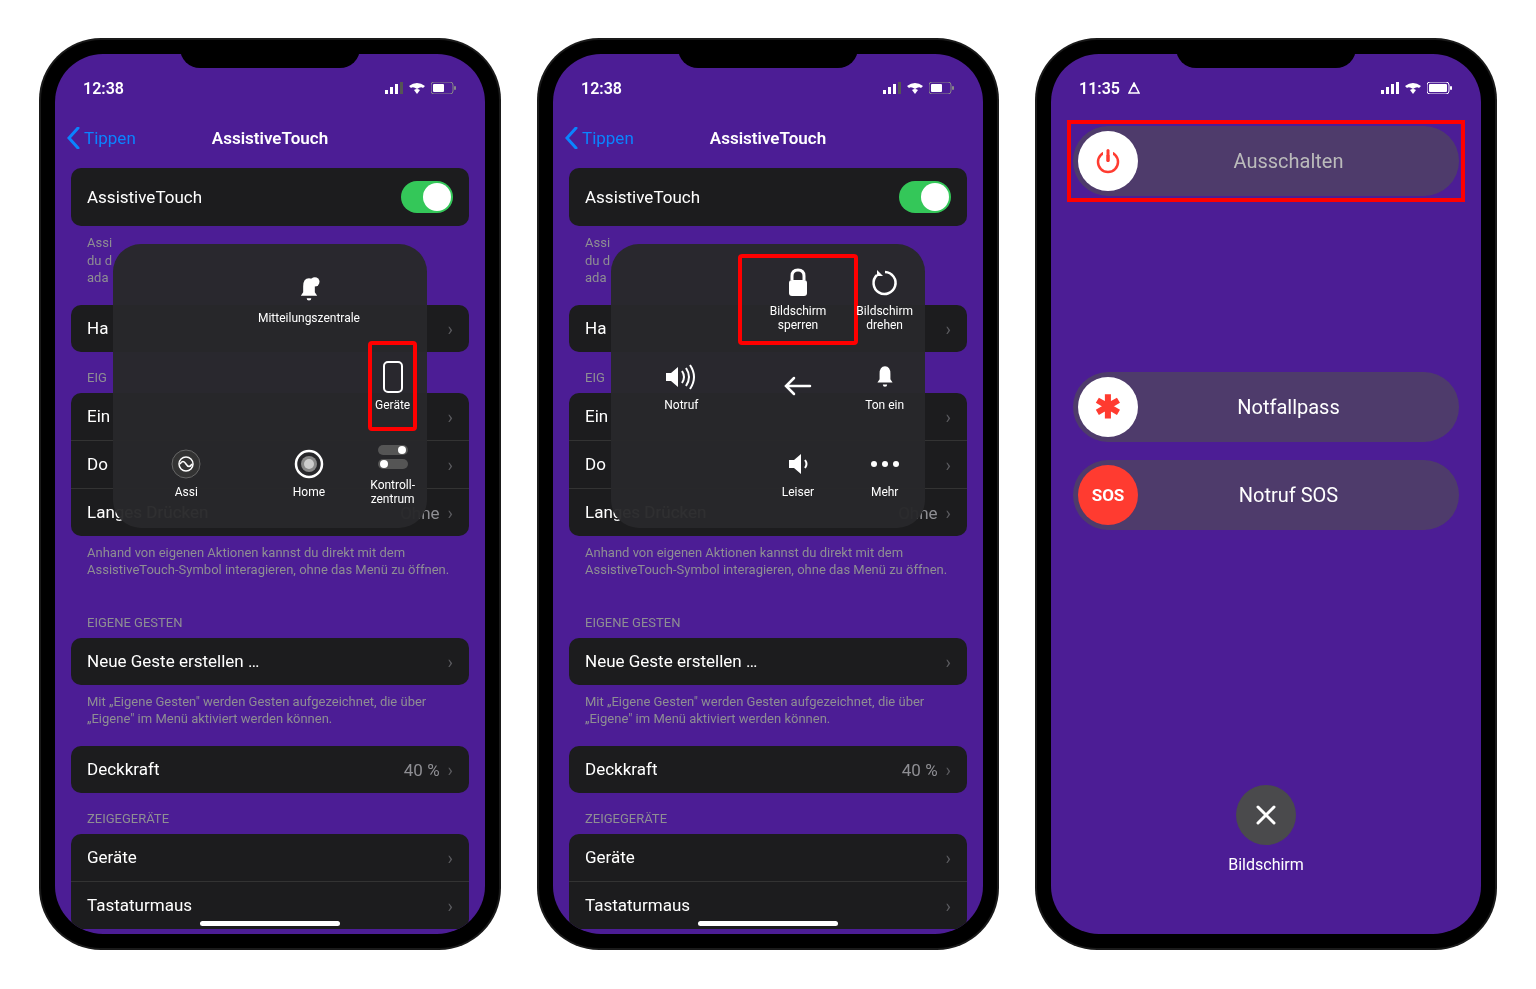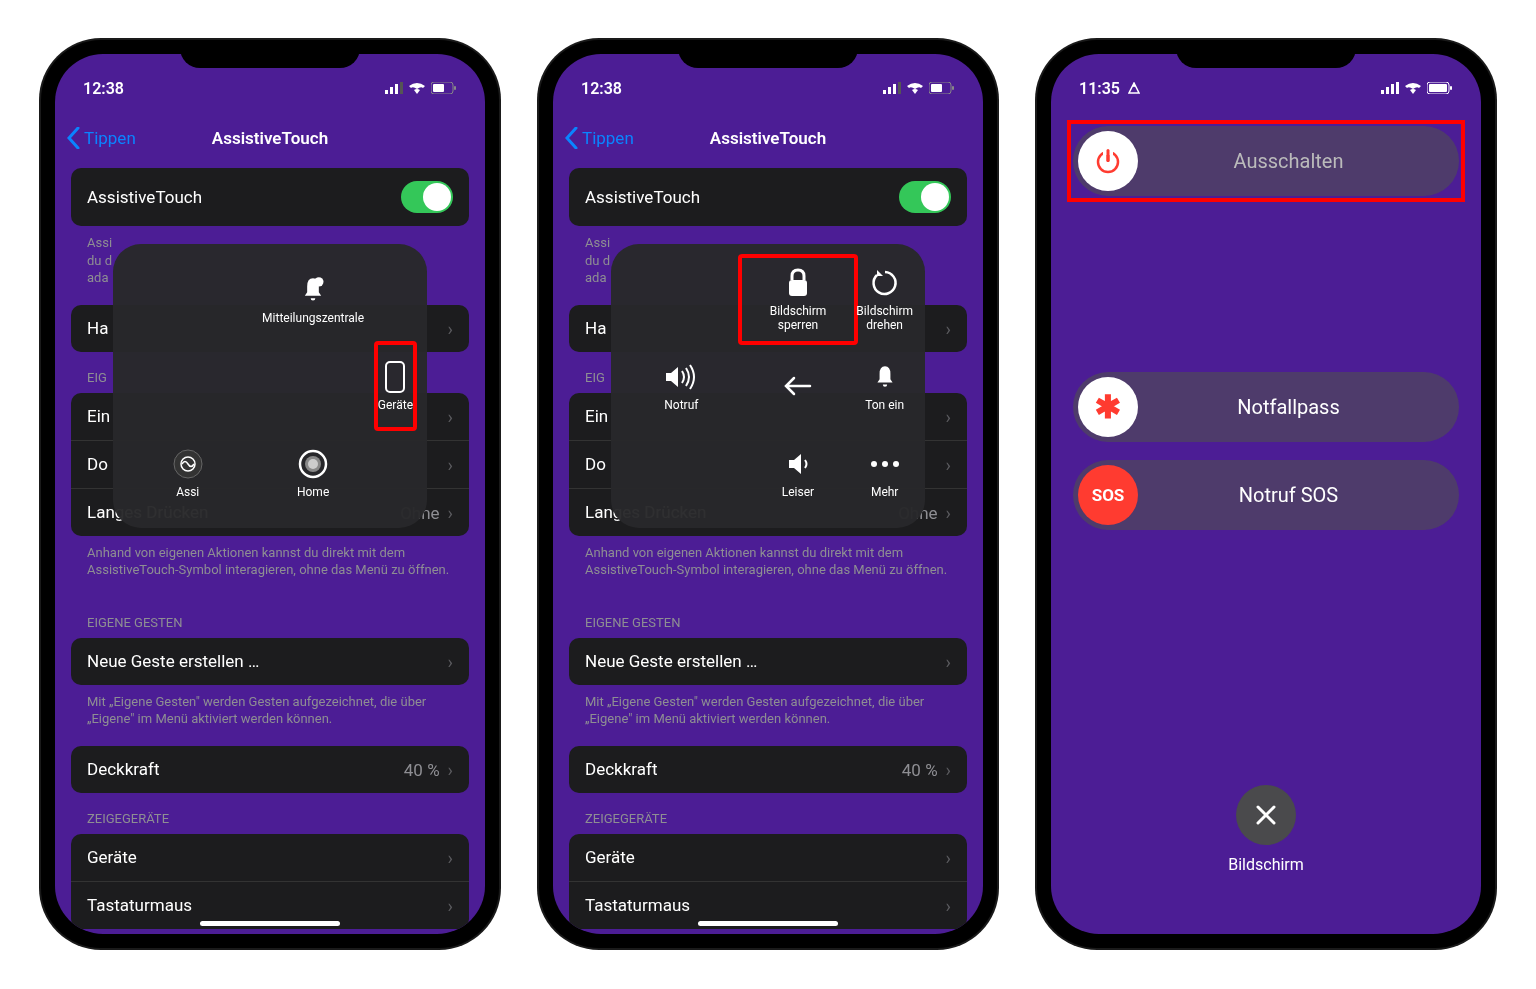--- a/index.html
+++ b/index.html
@@ -348,20 +348,32 @@
       </div>
       <div class="at-item" style="grid-column:2;grid-row:3">
         <span class="at-icon">
           <svg width="30" height="30" viewBox="0 0 30 30">
               <circle cx="15" cy="15" r="13" fill="none" stroke="#fff" stroke-width="2.5"></circle>
               <circle cx="15" cy="15" r="8" fill="#888"></circle>
               <circle cx="15" cy="15" r="5" fill="#ccc"></circle>
             </svg>
         </span>
         <span>Home</span>
+      </div>
+      <div class="at-item" style="grid-column:3;grid-row:3">
+        <span class="at-icon">
+          <svg width="30" height="24" viewBox="0 0 30 24">
+              <rect x="0" y="0" width="30" height="10" rx="5" fill="#555"></rect>
+              <circle cx="24" cy="5" r="4" fill="#fff"></circle>
+              <rect x="0" y="14" width="30" height="10" rx="5" fill="#555"></rect>
+              <circle cx="6" cy="19" r="4" fill="#fff"></circle>
+            </svg>
+        </span>
+        <span style="white-space:pre-line">Kontroll-
+zentrum</span>
       </div>
     </div>
     <div class="home-indicator"></div>
   </div>
 </div>
 
 <div class="phone">
   <div class="notch"></div>
   <div class="screen">
     <div class="status-bar">

